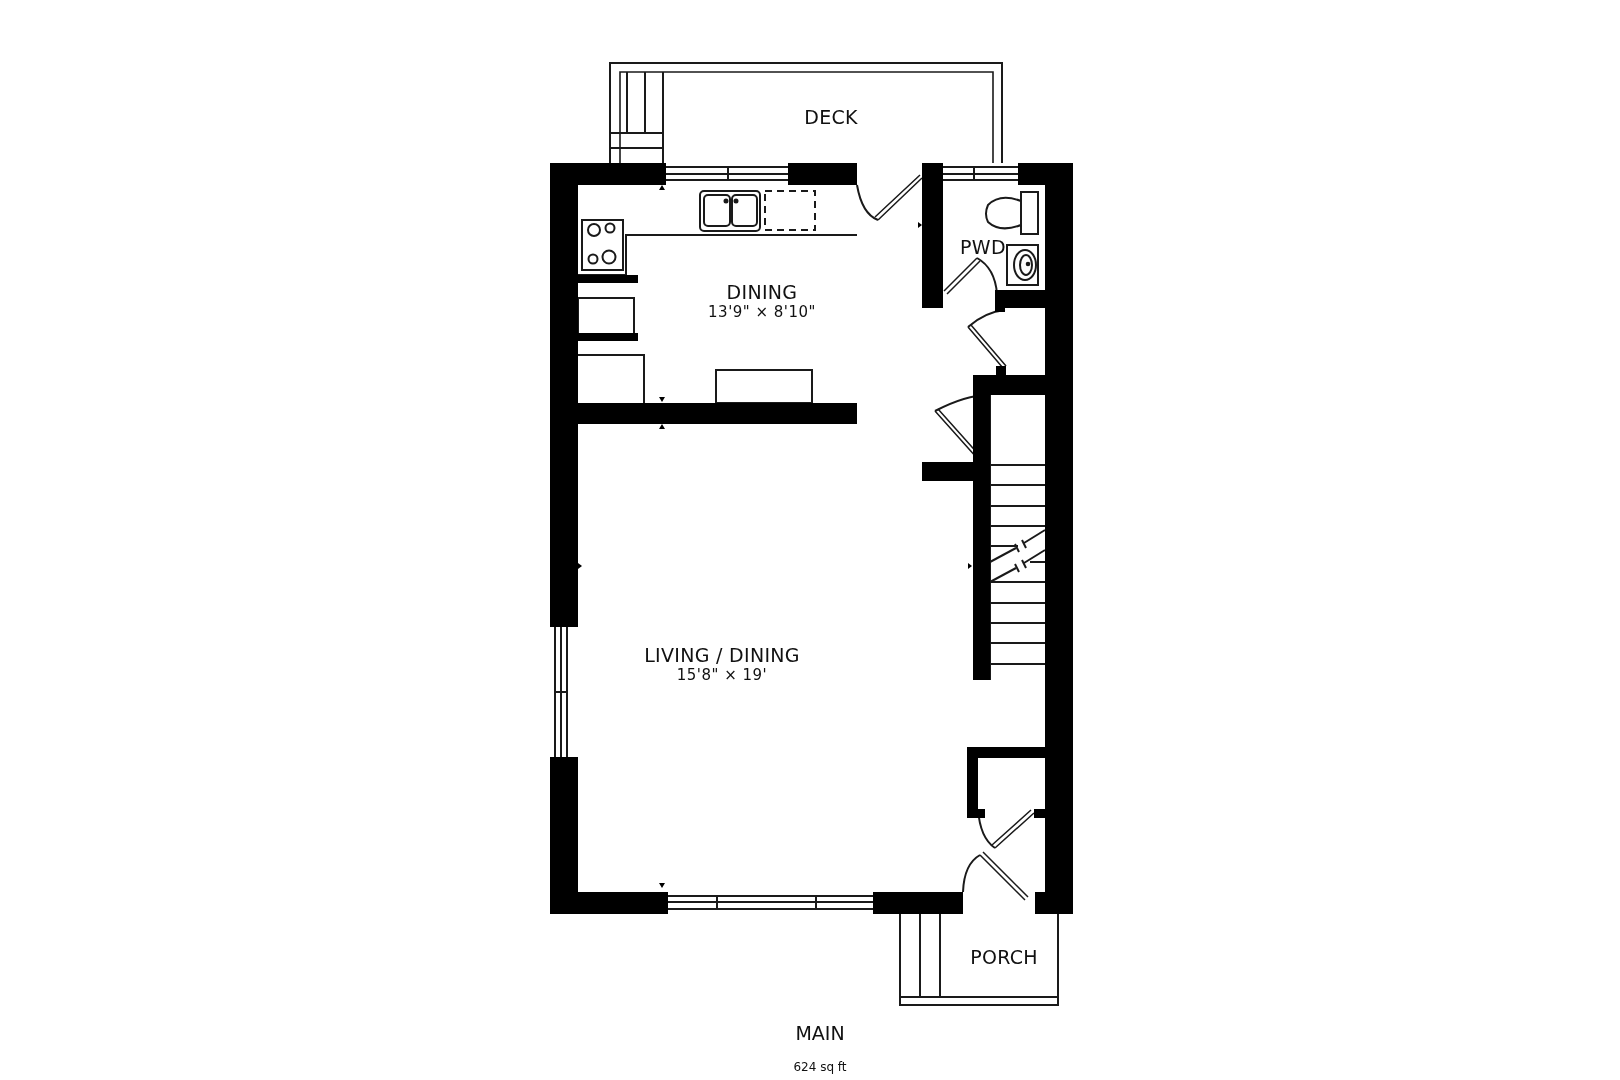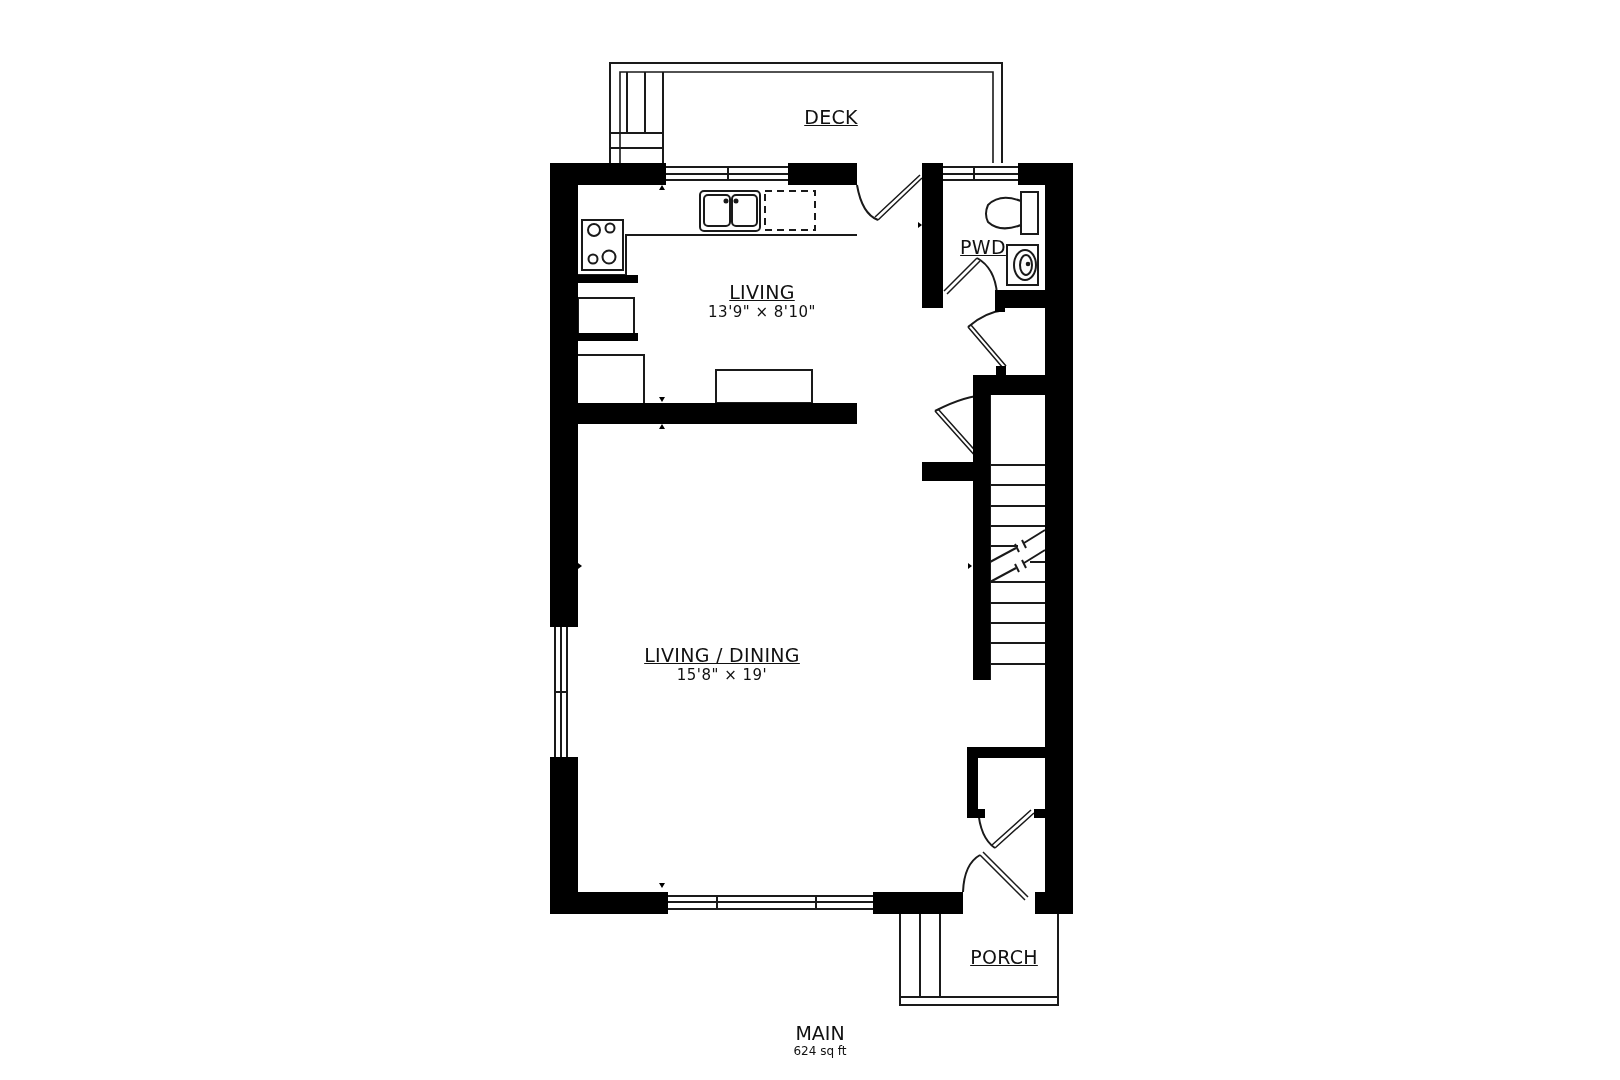--- a/index.html
+++ b/index.html
@@ -1,23 +1,23 @@
 <!DOCTYPE html>
 <html><head>
   <meta charset="utf-8">
   <style>
     html, body { margin: 0; padding: 0; background: #ffffff; }
     body { width: 1620px; height: 1080px; position: relative; overflow: hidden;
            font-family: "DejaVu Sans", "Liberation Sans", sans-serif; color: #111; }
     #plan { position: absolute; left: 0; top: 0; width: 1620px; height: 1080px; }
     .label { position: absolute; text-align: center; transform: translateX(-50%); white-space: nowrap; }
-    .room-name { font-size: 19px; letter-spacing: 0.3px; text-decoration: underline; }
+    .room-name { font-size: 19px; letter-spacing: 0.3px; }
     .room-dim { font-size: 15px; letter-spacing: 0.5px; }
     .foot-name { font-size: 19px; }
-    .foot-area { font-size: 12px; }
+    .foot-area { font-size: 12px; margin-top: 16px; }
   </style>
 </head>
 <body>
 
 <svg id="plan" viewBox="0 0 1620 1080" xmlns="http://www.w3.org/2000/svg">
   <g fill="none" stroke="#1a1a1a" stroke-width="2">
 
     <g>
       <path d="M610 185 V63 H1002 V163"></path>
       <path d="M620 185 V72 H993 V163" stroke-width="1.6"></path>
@@ -182,21 +182,21 @@
     <polygon points="582,566 578,563 578,569"></polygon>
     <polygon points="918,225 922,222 922,228" transform="rotate(180 920 225)"></polygon>
     <polygon points="968,566 972,563 972,569" transform="rotate(180 970 566)"></polygon>
     <polygon points="662,888 659,883 665,883"></polygon>
   </g>
 </svg>
 
 <div class="label room-name" style="left:831px; top:106px;">DECK</div>
 
 <div class="label" style="left:762px; top:281px;">
-  <div class="room-name">LIVING</div>
+  <div class="room-name">DINING</div>
   <div class="room-dim">13'9" × 8'10"</div>
 </div>
 
 <div class="label room-name" style="left:983px; top:236px;">PWD</div>
 
 <div class="label" style="left:722px; top:644px;">
   <div class="room-name">LIVING / DINING</div>
   <div class="room-dim">15'8" × 19'</div>
 </div>
 

